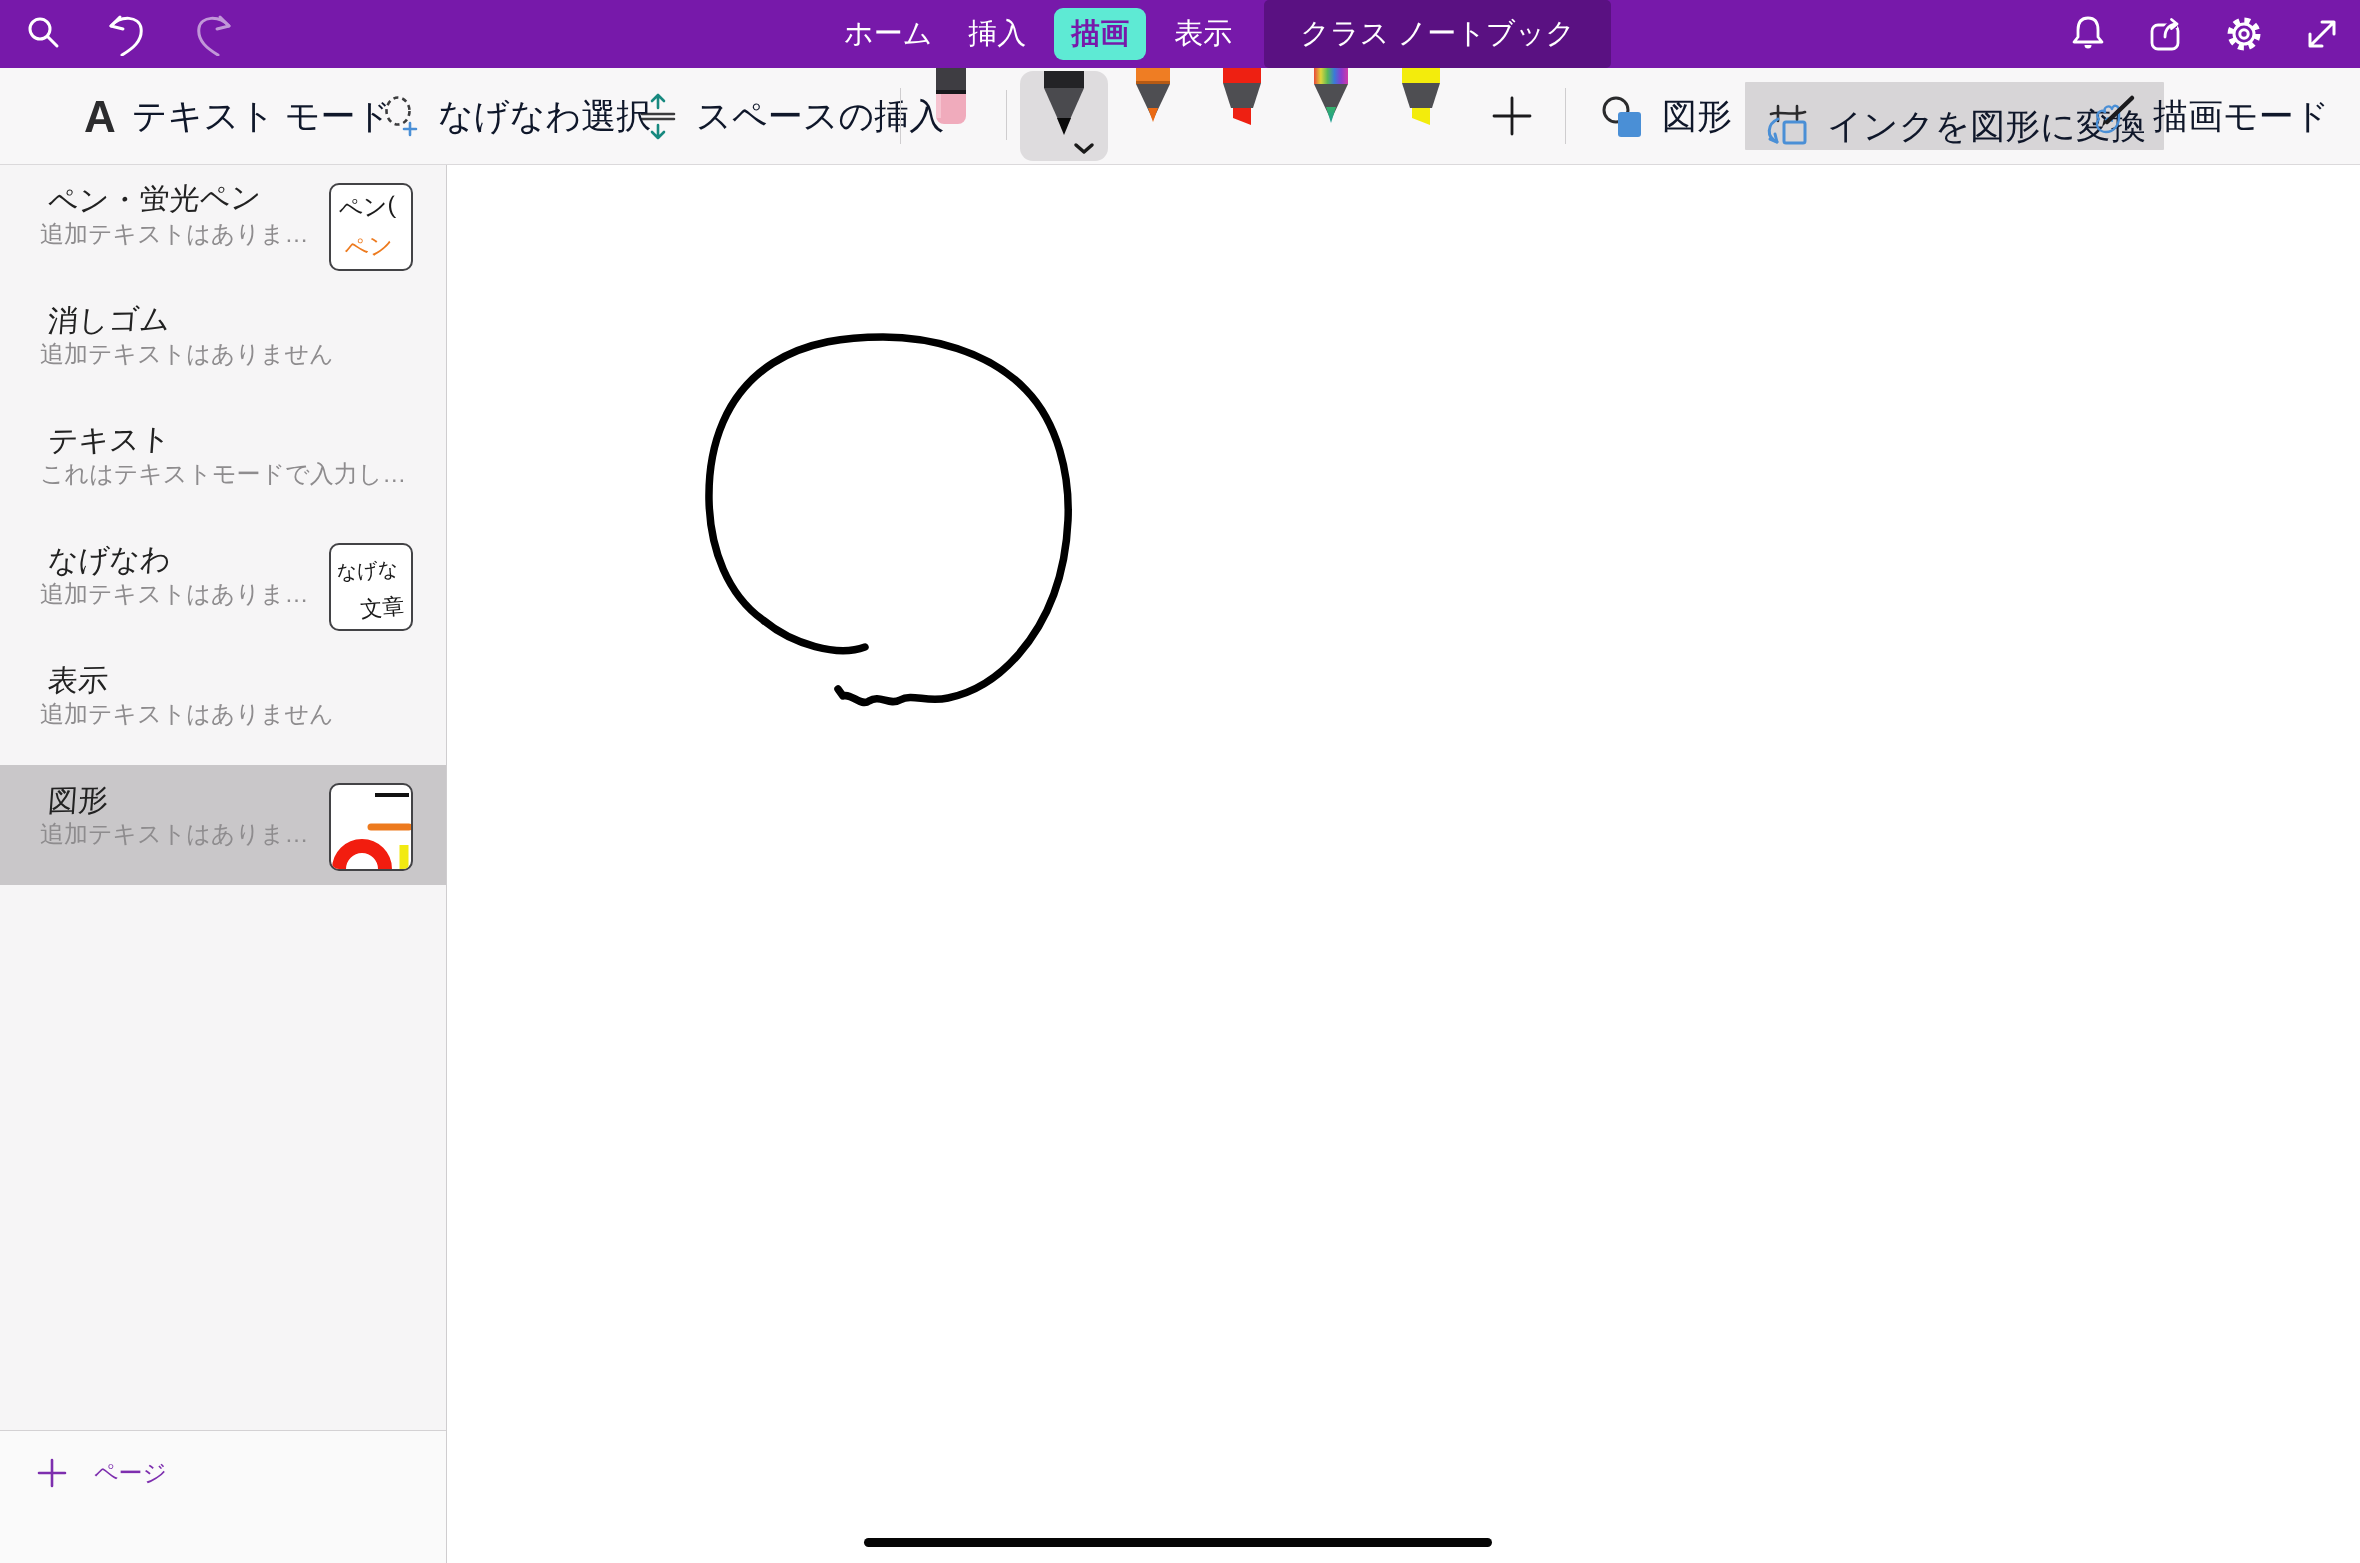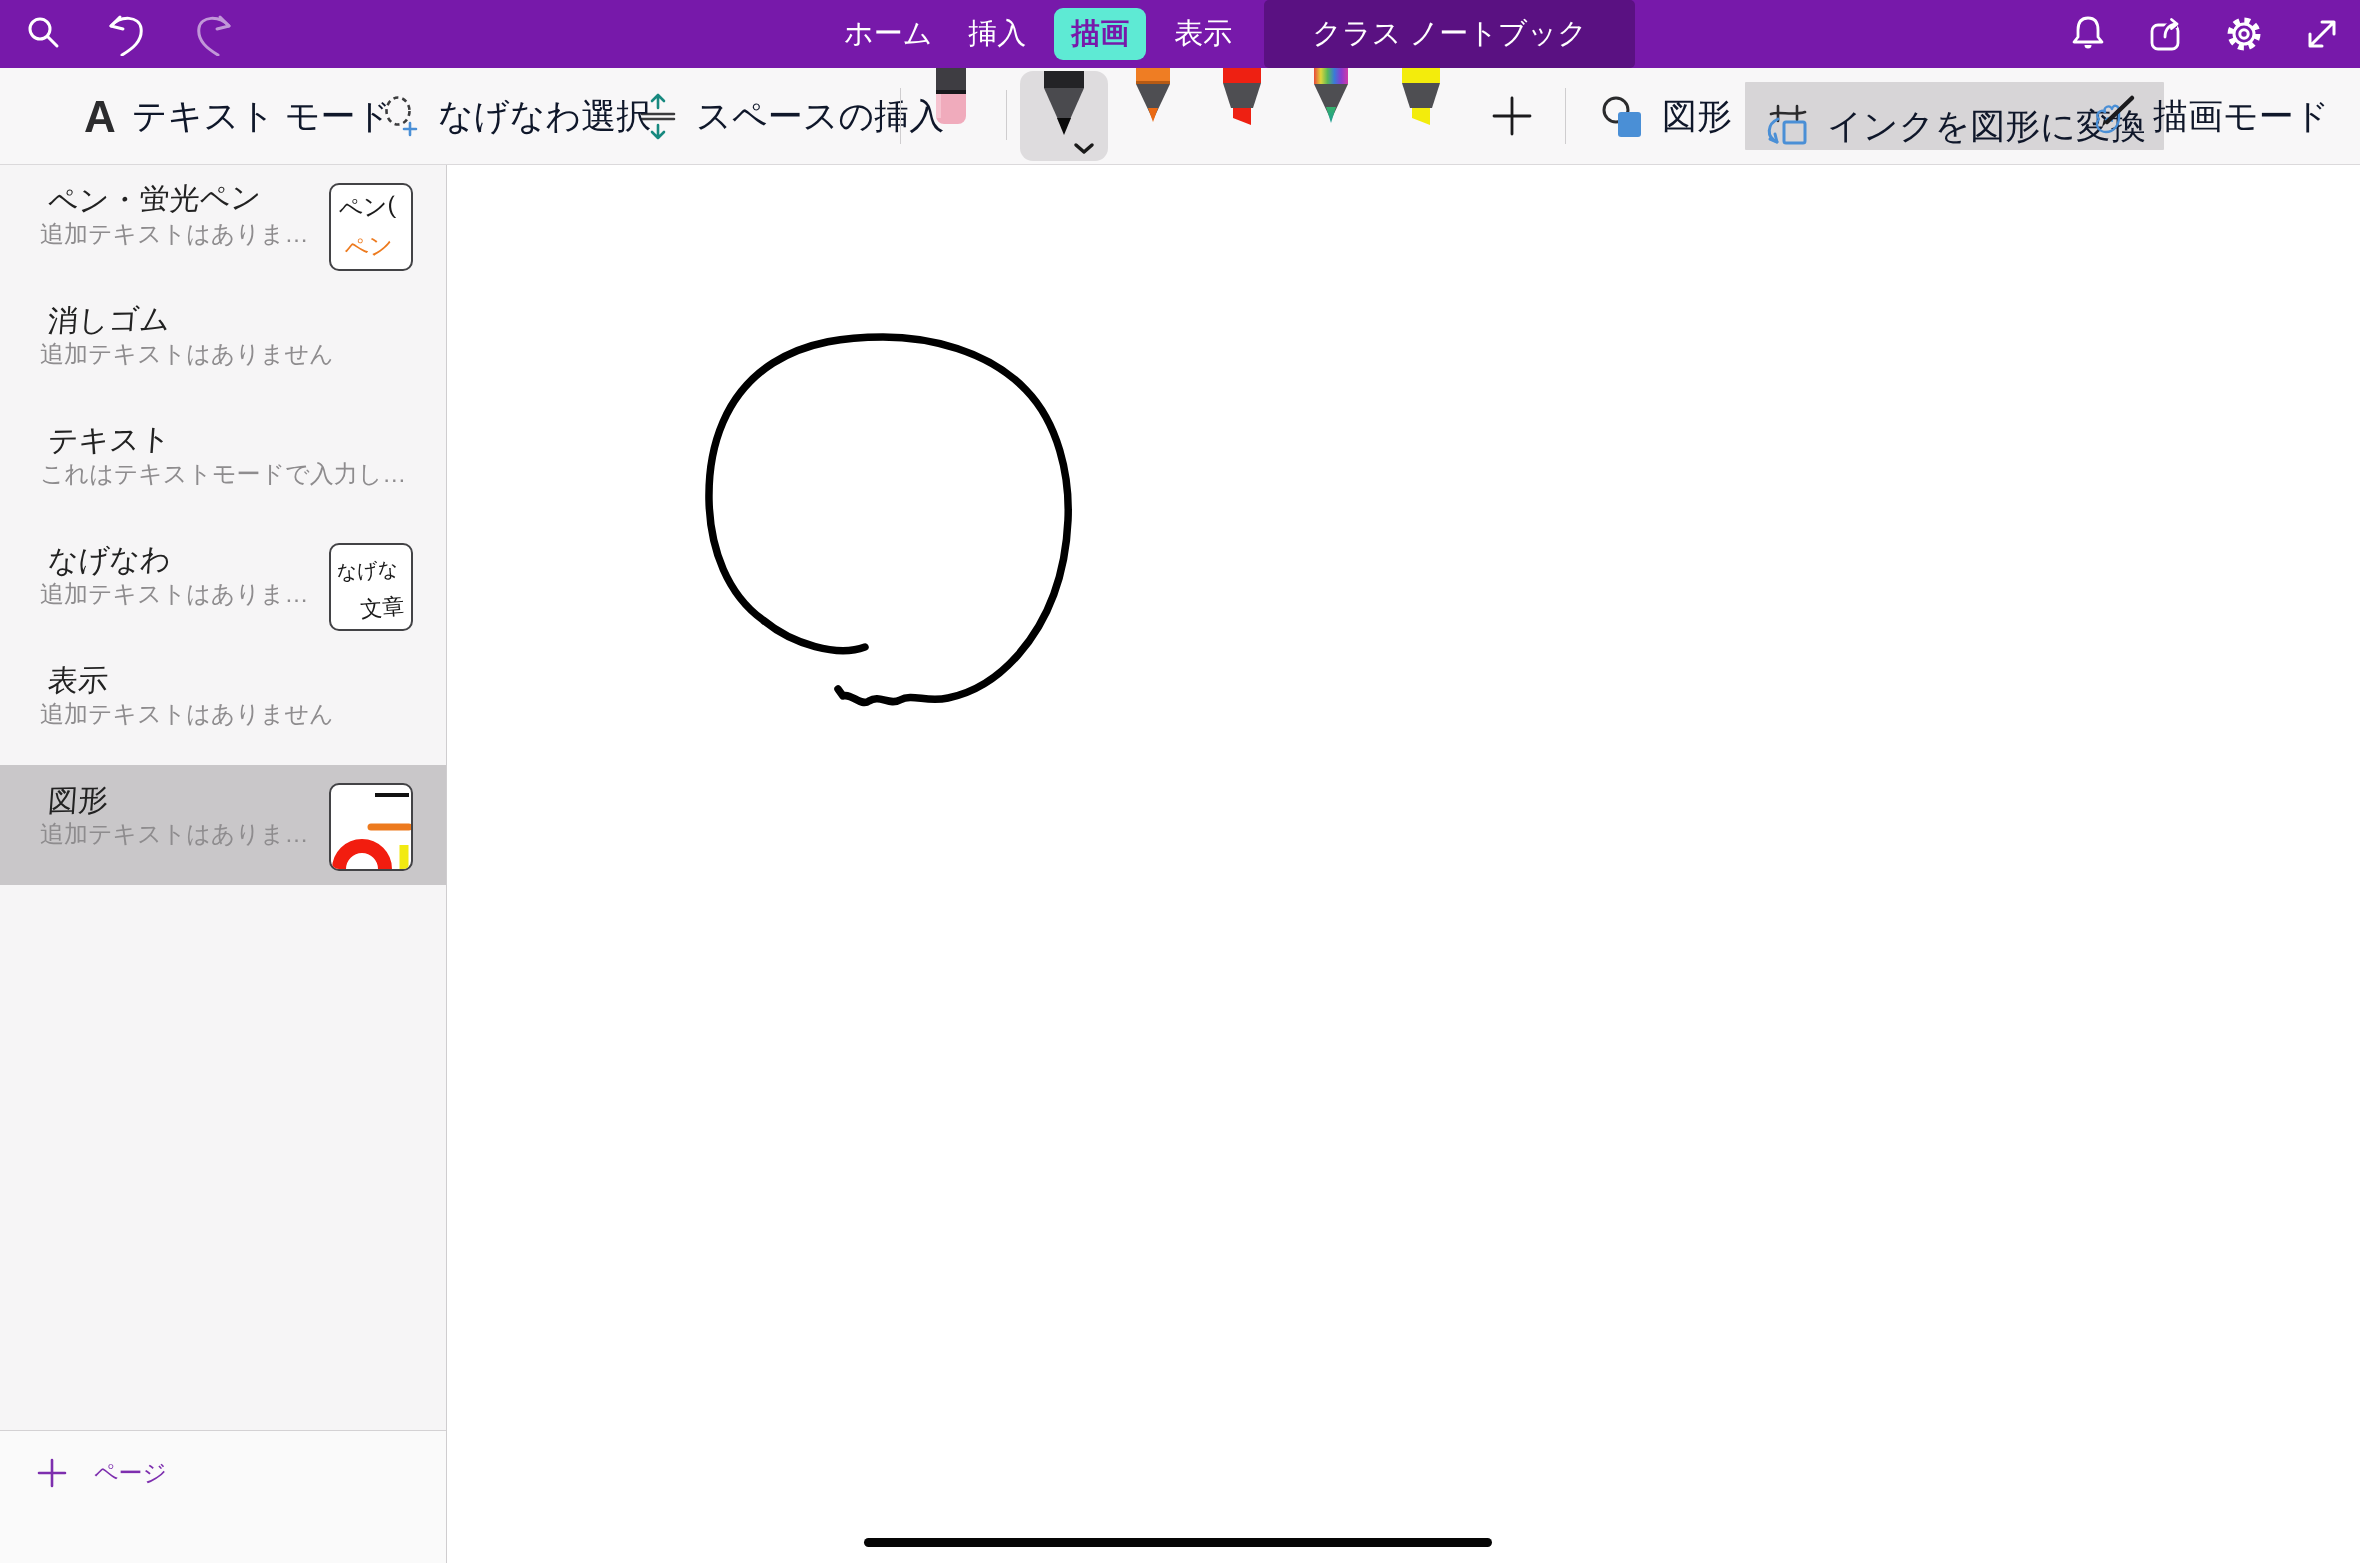--- a/index.html
+++ b/index.html
@@ -8,21 +8,21 @@
   svg{display:block}
 
   
   .topbar{position:absolute;left:0;top:0;width:2360px;height:68px;background:#7719AA;}
   .topbar-left{position:absolute;left:22px;top:0;height:68px;display:flex;align-items:center;gap:40px;}
   .tb-icon{width:44px;height:44px;cursor:pointer;}
   .tabs{position:absolute;left:826px;top:0;height:68px;display:flex;align-items:center;}
   .tab{color:#fff;font-size:29px;padding:0 18px;height:68px;display:flex;align-items:center;cursor:pointer;}
   .tab.active{background:#5eead4;color:#7719AA;height:52px;border-radius:9px;margin:0 10px;padding:0 17px;font-weight:bold;}
   .notebook-pill{margin-left:14px;height:68px;background:#5a1182;color:#fff;font-size:29px;
-       display:flex;align-items:center;padding:0 48px;border-radius:5px;cursor:pointer;}
+       display:flex;align-items:center;padding:0 36px;border-radius:5px;cursor:pointer;}
   .topbar-right{position:absolute;right:16px;top:0;height:68px;display:flex;align-items:center;gap:34px;}
 
   
   .toolbar{position:absolute;left:0;top:68px;width:2360px;height:97px;background:#f8f7f8;
        border-bottom:1px solid #dbd9db;box-sizing:border-box;}
   .tool-btn{position:absolute;display:flex;align-items:center;gap:16px;height:97px;cursor:pointer;}
   .tool-label{font-size:35px;color:#0f172a;white-space:nowrap;}
   .a-glyph{font-size:44px;font-weight:bold;color:#2c2c2e;line-height:1;}
   .v-div{position:absolute;width:1px;background:#cfcdcf;}
   .pen{position:absolute;top:0;cursor:pointer;}

